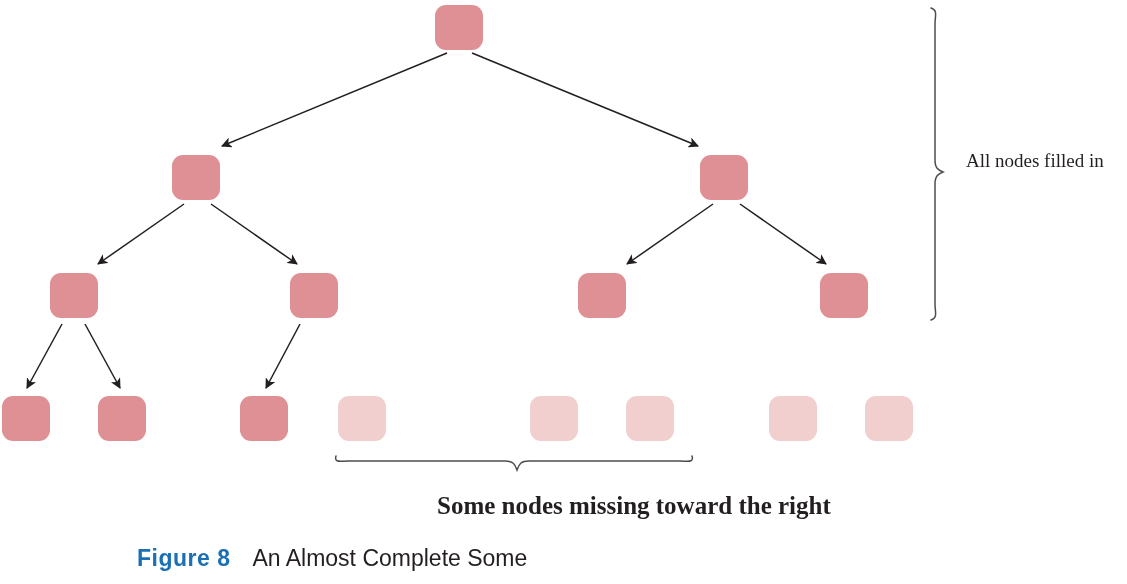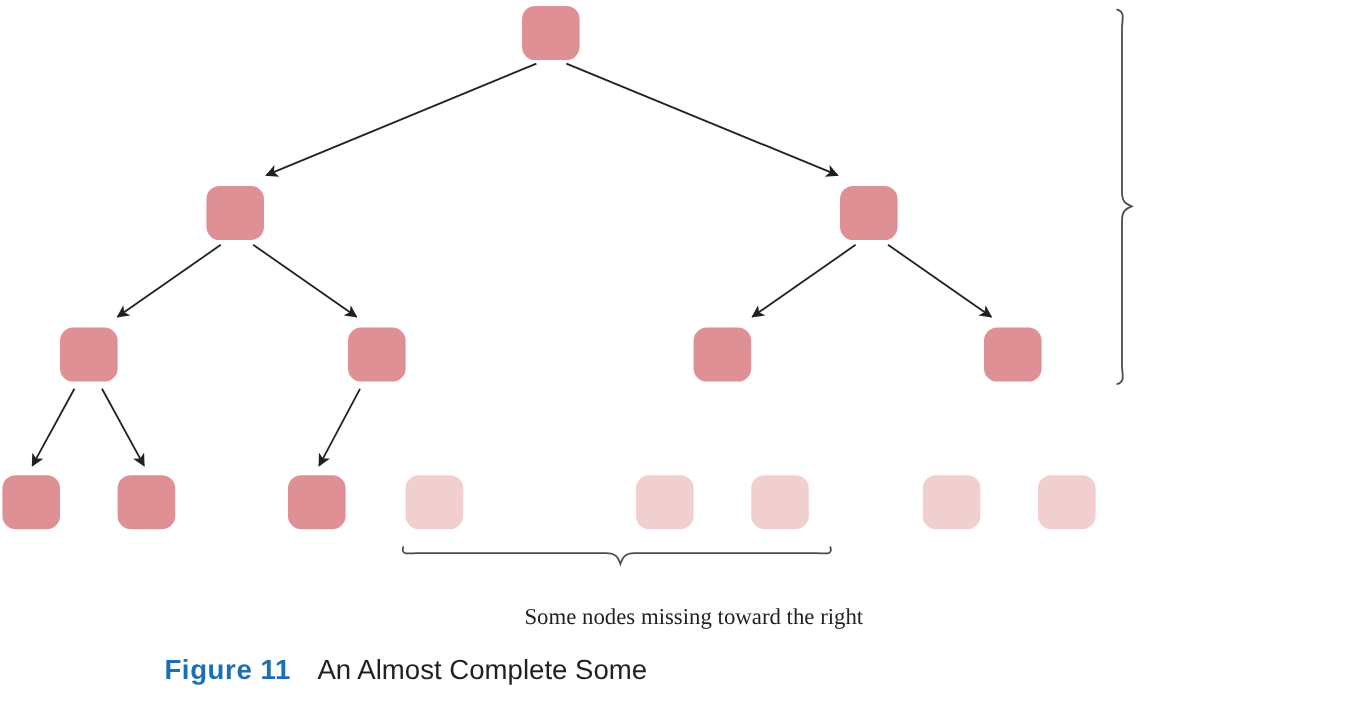--- a/index.html
+++ b/index.html
@@ -37,22 +37,23 @@
     font-size: 19px;
     color: #231f20;
     white-space: nowrap;
   }
   #label-all-nodes {
     left: 966px;
     top: 150px;
   }
   #label-missing {
     left: 437px;
-    top: 504px;
-    font-size: 19px;
+    top: 492px;
+    font-size: 25px;
+    font-weight: bold;
   }
   #caption {
     position: absolute;
     left: 137px;
     top: 545px;
     white-space: nowrap;
     font-family: "Liberation Sans", sans-serif;
   }
   #caption-figure-no {
     font-weight: bold;
@@ -128,20 +129,21 @@
     <div class="node-rect node-filled" style="left:2px; top:396px;"></div>
     <div class="node-rect node-filled" style="left:98px; top:396px;"></div>
     <div class="node-rect node-filled" style="left:240px; top:396px;"></div>
     <div class="node-rect node-faded" style="left:338px; top:396px;"></div>
     <div class="node-rect node-faded" style="left:530px; top:396px;"></div>
     <div class="node-rect node-faded" style="left:626px; top:396px;"></div>
     <div class="node-rect node-faded" style="left:769px; top:396px;"></div>
     <div class="node-rect node-faded" style="left:865px; top:396px;"></div>
   </div>
 
+  <div class="side-label" id="label-all-nodes">All nodes filled in</div>
 
   <div class="side-label" id="label-missing">Some nodes missing toward the right</div>
 
   <div id="caption">
-    <span id="caption-figure-no">Figure 11</span><span id="caption-title">An Almost Complete Some</span>
+    <span id="caption-figure-no">Figure 8</span><span id="caption-title">An Almost Complete Some</span>
   </div>
 
 </div>
 
 </body></html>

